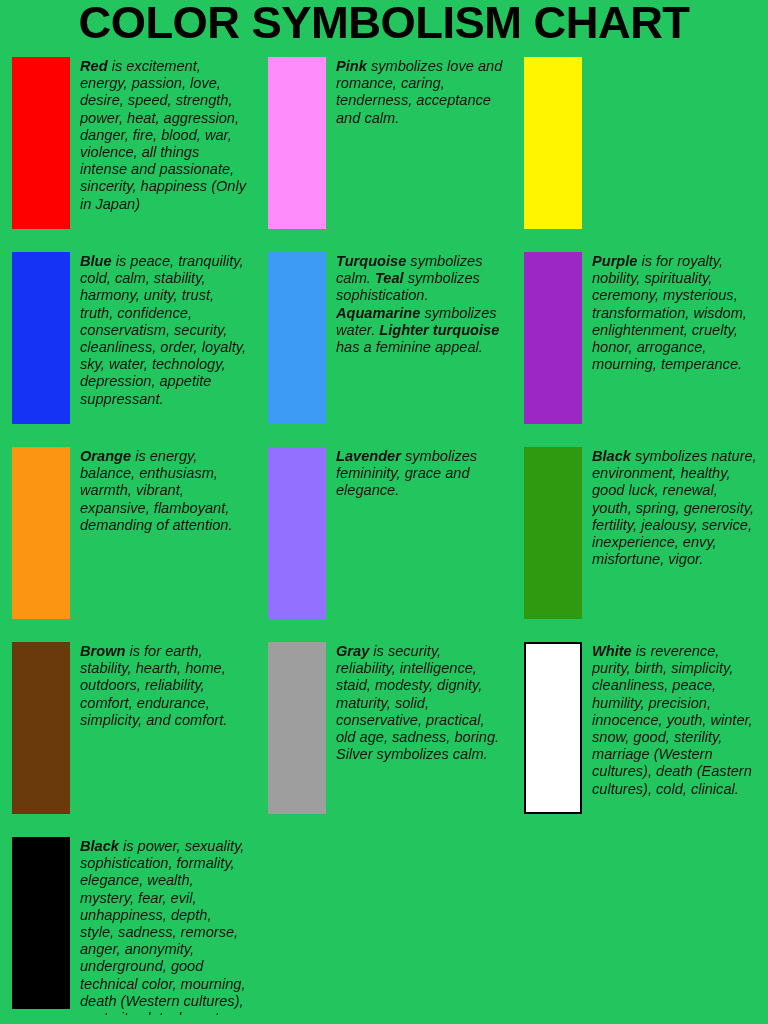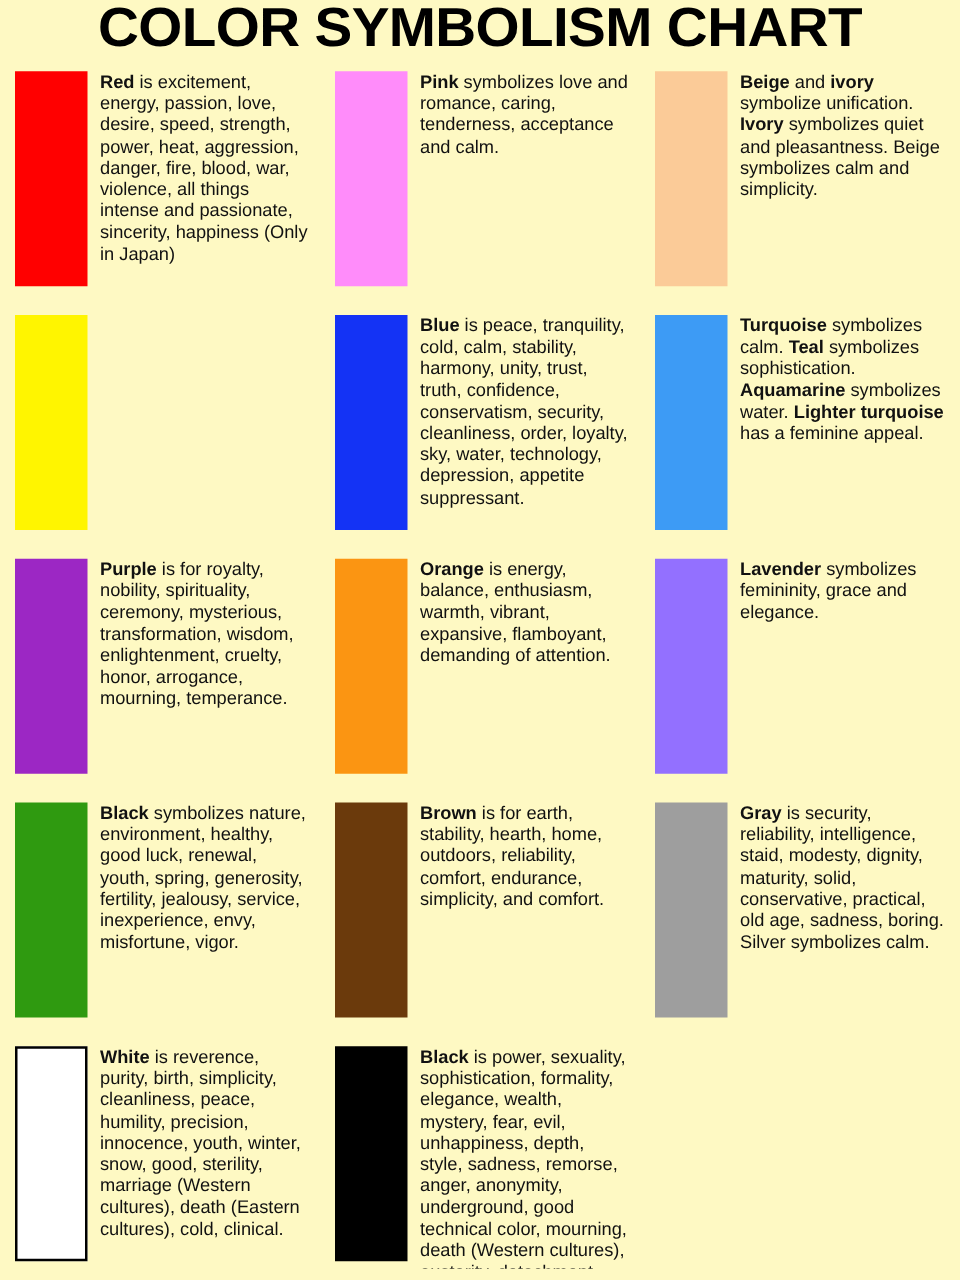--- a/index.html
+++ b/index.html
@@ -12,21 +12,21 @@
     width: 768px;
     height: 1024px;
     overflow: hidden;
     font-family: "Liberation Sans", sans-serif;
     color: #000000;
   }
   #page {
     position: relative;
     width: 768px;
     height: 1024px;
-    background: #fef9c3;
+    background: #22c55e;
     box-sizing: border-box;
   }
 
   
   .chart-title {
     text-align: center;
     font-family: "Liberation Sans", sans-serif;
     font-weight: bold;
     font-size: 44px;
     line-height: 44px;
@@ -38,20 +38,21 @@
     transform: scaleX(1.03);
     transform-origin: center top;
   }
 
   
   .grid {
     display: grid;
     grid-template-columns: 256px 256px 256px;
     grid-template-rows: 195px 195px 195px 195px 186px;
     width: 621px;
+    font-style: italic;
   }
 
   .cell {
     display: flex;
     flex-direction: row;
     align-items: flex-start;
     box-sizing: border-box;
     padding: 8px 8px 0 12px;
     overflow: hidden;
   }
@@ -95,24 +96,20 @@
   <div class="grid">
       <div class="cell">
         <div class="swatch" style="background: rgb(255, 0, 0);"></div>
         <div class="desc"><span class="name">Red</span><span> is excitement, energy, passion, love, desire, speed, strength, power, heat, aggression, danger, fire, blood, war, violence, all things intense and passionate, sincerity, happiness (Only in Japan)</span></div>
       </div>
       <div class="cell">
         <div class="swatch" style="background: rgb(255, 140, 250);"></div>
         <div class="desc"><span class="name">Pink</span><span> symbolizes love and romance, caring, tenderness, acceptance and calm.</span></div>
       </div>
       <div class="cell">
-        <div class="swatch" style="background: rgb(251, 203, 152);"></div>
-        <div class="desc"><span class="name">Beige</span><span> and <span class="name2">ivory</span> symbolize unification. <span class="name2">Ivory</span> symbolizes quiet and pleasantness. Beige symbolizes calm and simplicity.</span></div>
-      </div>
-      <div class="cell">
         <div class="swatch" style="background: rgb(255, 245, 0);"></div>
       </div>
       <div class="cell">
         <div class="swatch" style="background: rgb(20, 51, 245);"></div>
         <div class="desc"><span class="name">Blue</span><span> is peace, tranquility, cold, calm, stability, harmony, unity, trust, truth, confidence, conservatism, security, cleanliness, order, loyalty, sky, water, technology, depression, appetite suppressant.</span></div>
       </div>
       <div class="cell">
         <div class="swatch" style="background: rgb(61, 155, 245);"></div>
         <div class="desc"><span class="name">Turquoise</span><span> symbolizes calm. <span class="name2">Teal</span> symbolizes sophistication. <span class="name2">Aquamarine</span> symbolizes water. <span class="name2">Lighter turquoise</span> has a feminine appeal.</span></div>
       </div>

